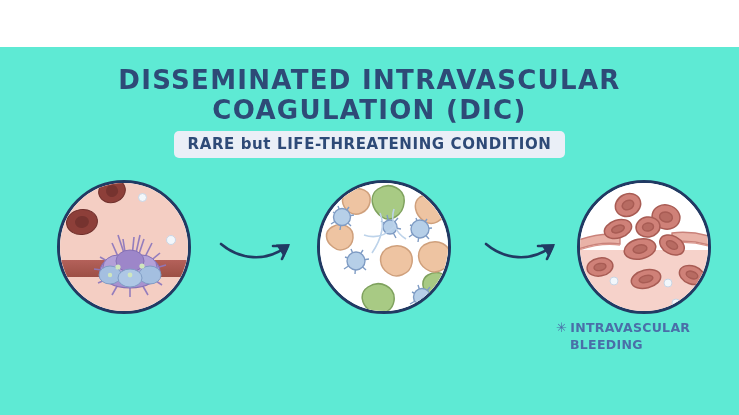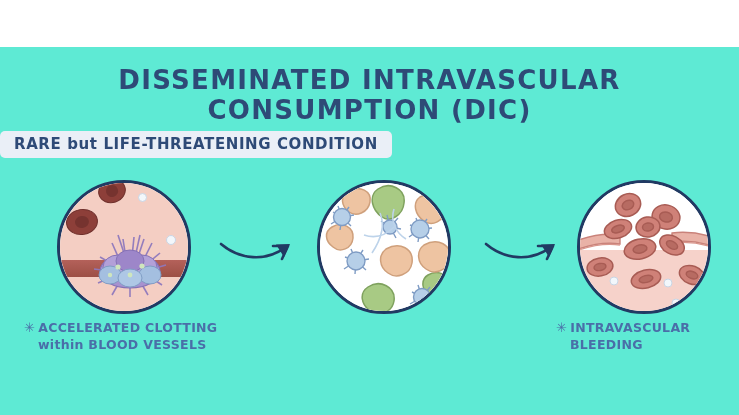--- a/index.html
+++ b/index.html
@@ -39,20 +39,21 @@
     line-height: 30px;
     white-space: nowrap;
   }
 
   
   .badge-wrap {
     position: absolute;
     top: 84px;
     left: 0;
     width: 739px;
+    text-align: center;
   }
   .badge {
     display: inline-block;
     background: #eaeff7;
     border-radius: 5px;
     padding: 4px 14px 5px 14px;
     font-family: "DejaVu Sans", sans-serif;
     font-size: 15px;
     font-weight: bold;
     letter-spacing: 0.6px;
@@ -182,21 +183,21 @@
   }
   .mixed-lower { text-transform: none; font-weight: bold; }
 </style>
 </head>
 <body>
 
 <div id="stage">
 
   <div class="title-block">
     <div class="title-line">DISSEMINATED INTRAVASCULAR</div>
-    <div class="title-line">CONSUMPTION (DIC)</div>
+    <div class="title-line">COAGULATION (DIC)</div>
   </div>
 
   <div class="badge-wrap">
     <span class="badge"><span>RARE</span> <span class="lower">but</span> <span>LIFE-THREATENING CONDITION</span></span>
   </div>
 
   <div class="panels">
 
     <div class="panel panel-1">
       <div class="circle">
@@ -356,24 +357,20 @@
   </div>
 
   <div class="arrow arrow-2">
     <svg width="78" height="34" viewBox="0 0 78 34">
       <path d="M3 11 C22 27 48 29 68 14" stroke="#213a63" stroke-width="2.6" fill="none" stroke-linecap="round"></path>
       <path d="M70 13 L55 13 M70 13 L64 26" stroke="#213a63" stroke-width="2.6" fill="none" stroke-linecap="round"></path>
       <path d="M72 11 L58 11.5 L66 24 Z" fill="#213a63"></path>
     </svg>
   </div>
 
-  <div class="caption cap-1">
-    <span class="cap-line"><span class="star">✳</span><span>ACCELERATED CLOTTING</span></span>
-    <span class="cap-line cap-indent"><span class="mixed-lower">within</span> <span>BLOOD VESSELS</span></span>
-  </div>
 
   <div class="caption cap-2">
   </div>
 
   <div class="caption cap-3">
     <span class="cap-line"><span class="star">✳</span><span>INTRAVASCULAR</span></span>
     <span class="cap-line cap-indent"><span>BLEEDING</span></span>
   </div>
 
 </div>

